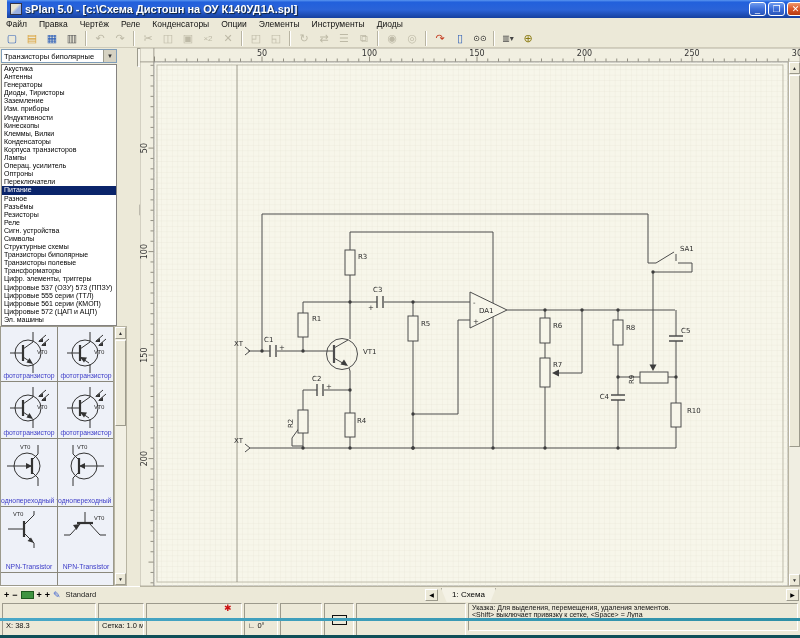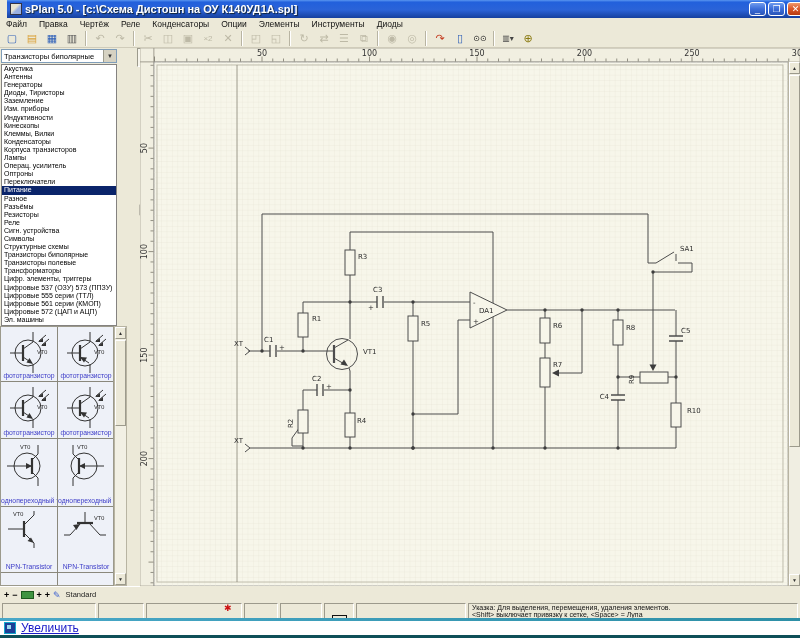--- a/index.html
+++ b/index.html
@@ -652,20 +652,25 @@
       <text class="lab" x="680" y="251">SA1</text>
     </g>
   </svg>
 
   <div id="vscroll" class="abs">
     <div class="sb-btn" style="top:0;">▲</div>
     <div class="sb-thumb" style="top:13px;height:372px;"></div>
     <div class="sb-btn" style="bottom:0;">▼</div>
   </div>
 
+  <div id="btmstrip" class="abs">
+    <div class="hbtn" style="left:285px;">◀</div>
+    <div id="sheettab">1: Схема</div>
+    <div class="hbtn" style="left:646px;">▶</div>
+  </div>
 
   <div id="minibar" class="abs">
     <span class="mb">+</span>
     <span class="mb">−</span>
     <span id="chip-icon"></span>
     <span class="mb">+</span>
     <span class="mb">+</span>
     <span style="color:#3a5fd0;font-size:9px;">✎</span>
     <span id="std-label">Standard</span>
   </div>
@@ -683,18 +688,14 @@
     </div>
     <div class="st-cell" style="width:110px;"></div>
     <div class="st-cell" id="hintcell" style="flex:1;">
       <div>Указка: Для выделения, перемещения, удаления элементов.</div>
       <div>&lt;Shift&gt; выключает привязку к сетке, &lt;Space&gt; = Лупа</div>
     </div>
   </div>
   <div id="snapstar" class="abs">✱</div>
 
   <div id="tealbar" class="abs"></div>
-  <div id="footer" class="abs">
-    <div class="thumb-icon"></div>
-    <a id="enlarge-link" href="#">Увеличить</a>
-  </div>
   <div id="btmedge" class="abs"></div>
 </div>
 
 </body></html>

